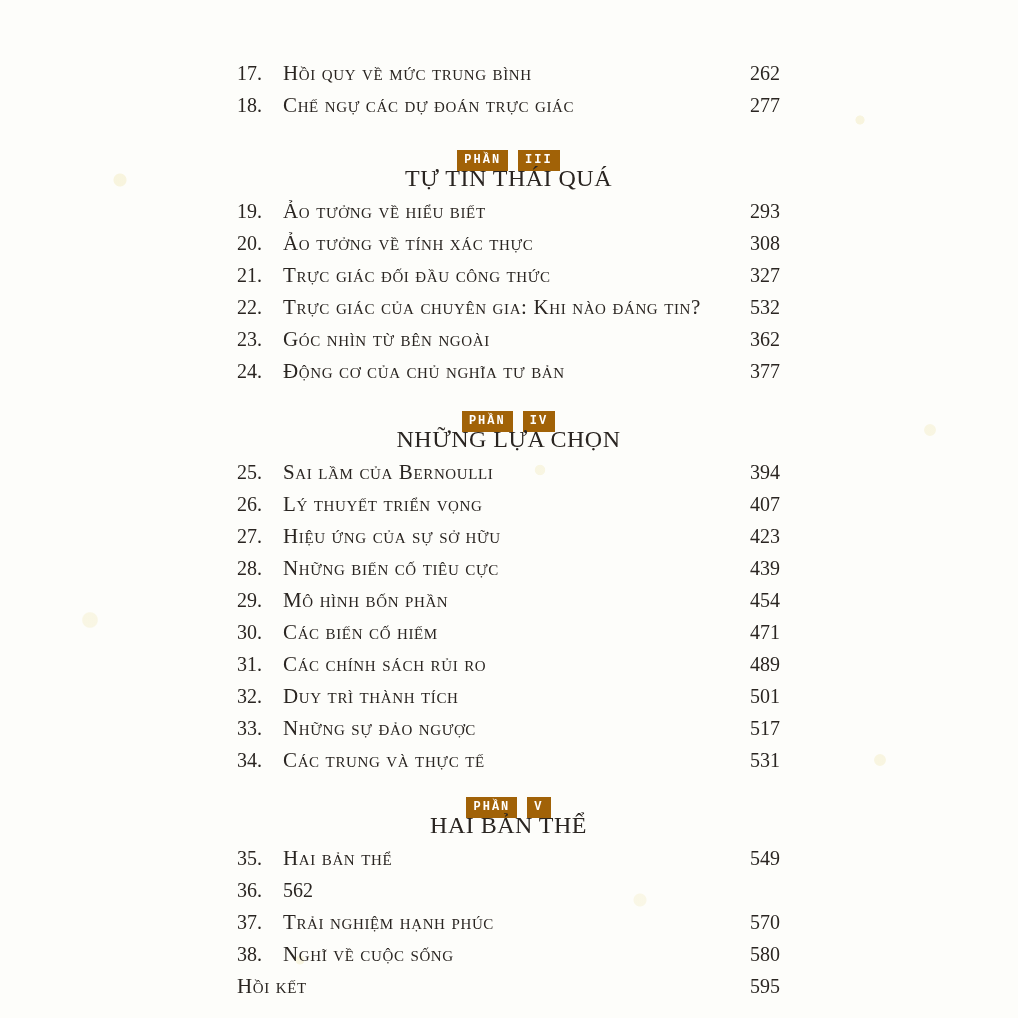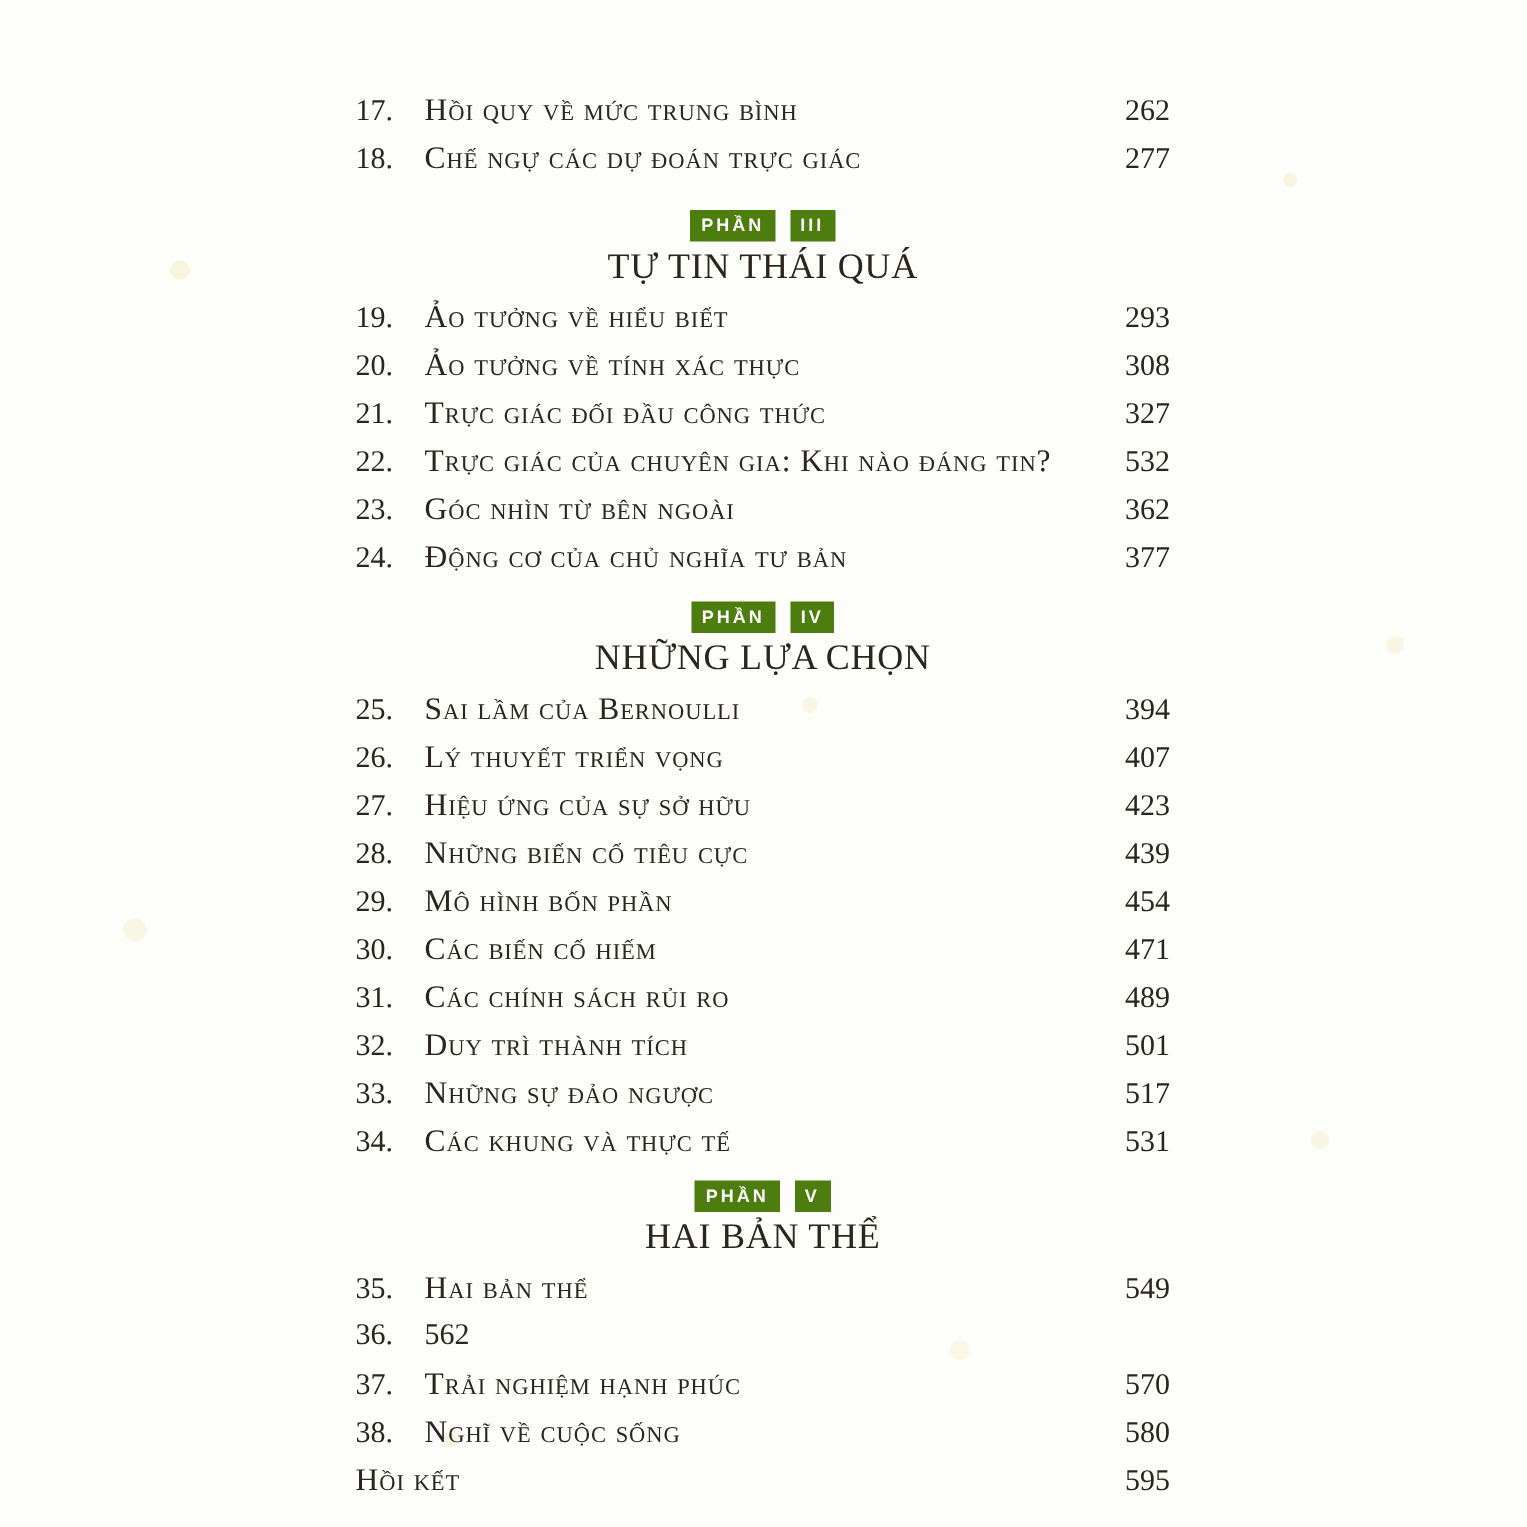--- a/index.html
+++ b/index.html
@@ -64,29 +64,29 @@
   }
   .section.s3 { margin-top: 19px; }
   .section.s4 { margin-top: 14px; }
   .section.s5 { margin-top: 11px; }
   .badge-line {
     height: 21px;
     line-height: 21px;
   }
   .badge {
     display: inline-block;
-    background: #4d7c0f;
+    background: #a16207;
     color: #ffffff;
-    font-family: Liberation Sans, sans-serif;
+    font-family: Liberation Mono, monospace;
     font-weight: bold;
     font-size: 12px;
     line-height: 15px;
     padding: 3px 7px;
     letter-spacing: 2px;
-    margin: 0 3px;
+    margin: 10px 3px;
     vertical-align: top;
   }
   .section-title {
     font-size: 24px;
     line-height: 30px;
     margin-top: 2px;
     margin-bottom: 2px;
     letter-spacing: 0.02em;
     white-space: nowrap;
   }
@@ -209,21 +209,21 @@
   </div>
 
   <div class="row entry">
     <span class="num">33.</span>
     <span class="title">Những sự đảo ngược</span>
     <span class="page-num">517</span>
   </div>
 
   <div class="row entry">
     <span class="num">34.</span>
-    <span class="title">Các khung và thực tế</span>
+    <span class="title">Các trung và thực tế</span>
     <span class="page-num">531</span>
   </div>
 
   <div class="section s5">
     <div class="badge-line">
       <span class="badge">PHẦN</span>
       <span class="badge">V</span>
     </div>
     <div class="section-title">HAI BẢN THỂ</div>
   </div>

